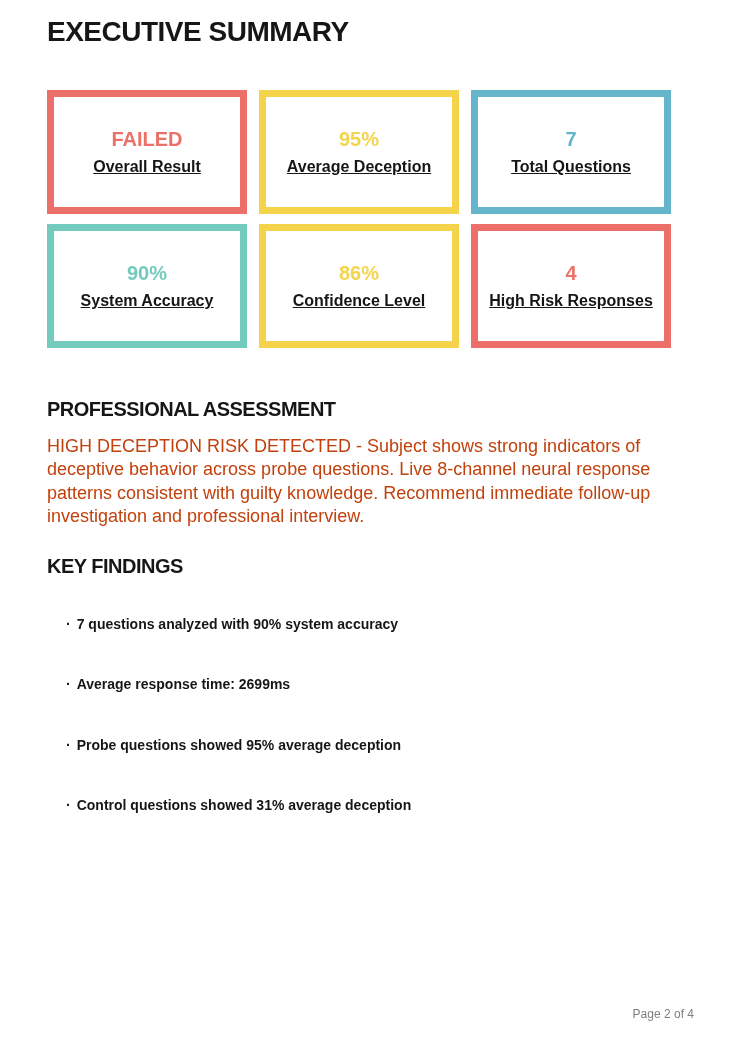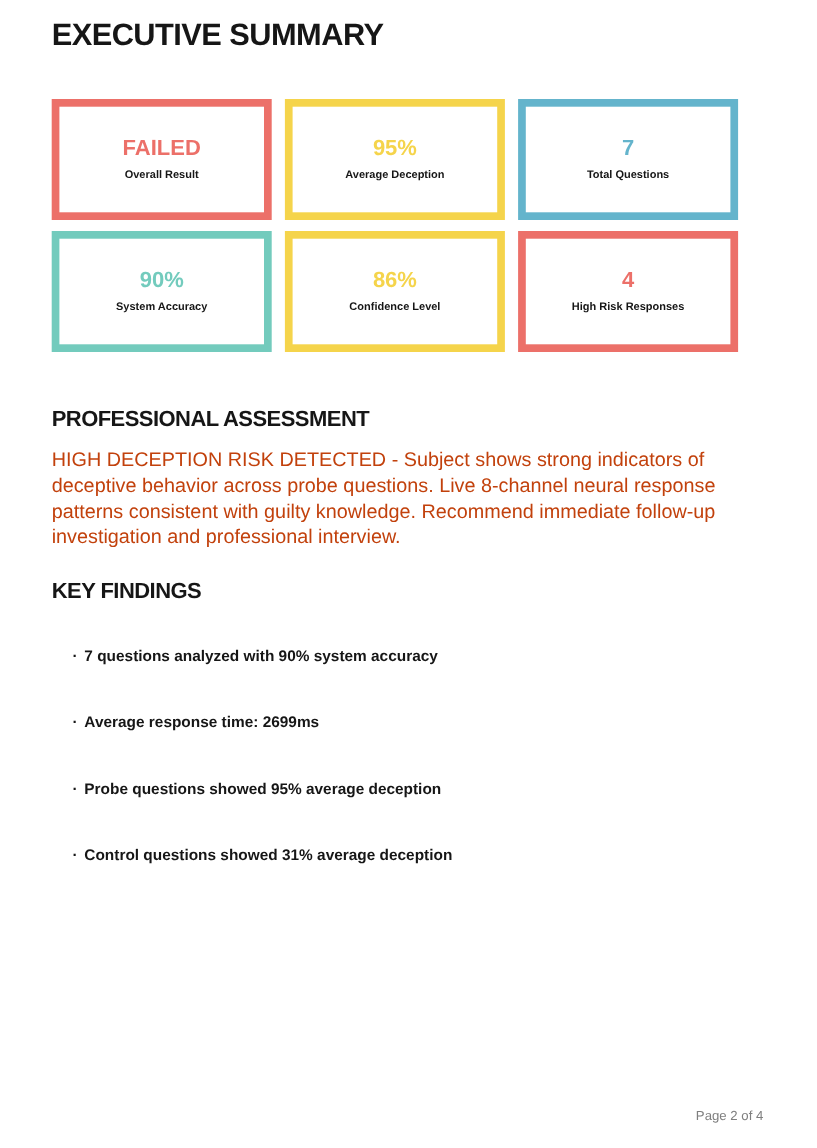--- a/index.html
+++ b/index.html
@@ -23,40 +23,41 @@
 
   .cards-grid {
     margin-top: 41px;
     display: grid;
     grid-template-columns: repeat(3, 1fr);
     column-gap: 12px;
     row-gap: 10px;
   }
   .card {
     box-sizing: border-box;
-    height: 110px;
+    height: 124px;
     background: #ffffff;
     border: 7px solid var(--c, #ccc);
     display: flex;
     flex-direction: column;
     align-items: center;
     justify-content: center;
     gap: 10px;
   }
   .card-value {
     font-size: 20px;
     font-weight: bold;
     line-height: 1;
     color: var(--c, #ccc);
   }
   .card-label {
-    font-size: 10px;
+    font-size: 16px;
     font-weight: bold;
     line-height: 1;
     color: #161616;
+    text-decoration: underline;
   }
 
   .section-heading {
     margin: 0;
     font-size: 20px;
     font-weight: bold;
     letter-spacing: -0.5px;
     line-height: 1.2;
     color: #161616;
   }

